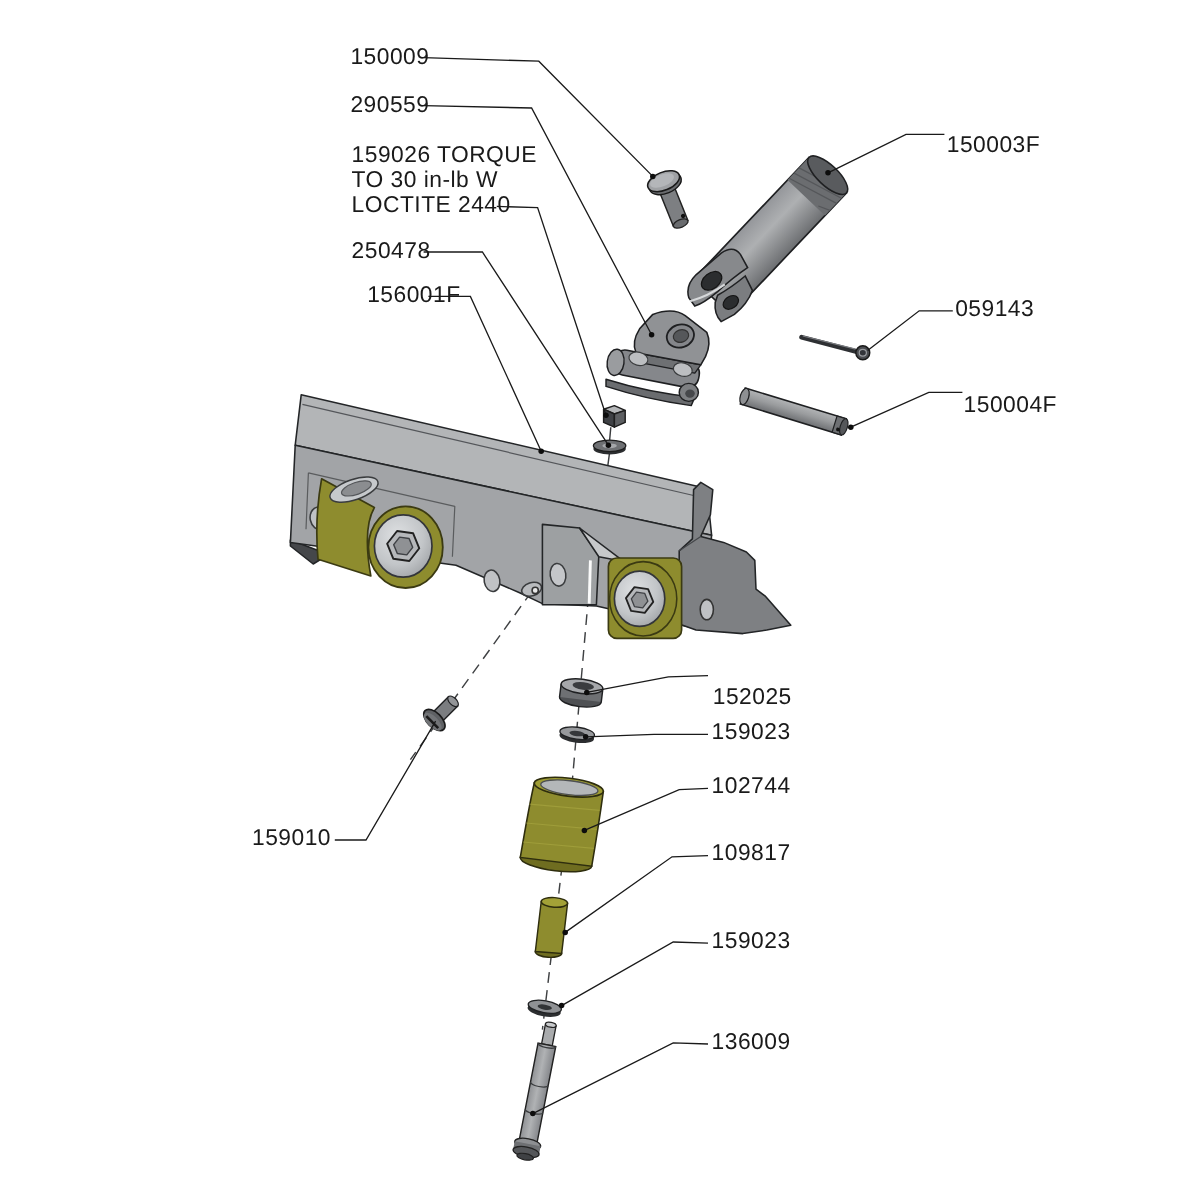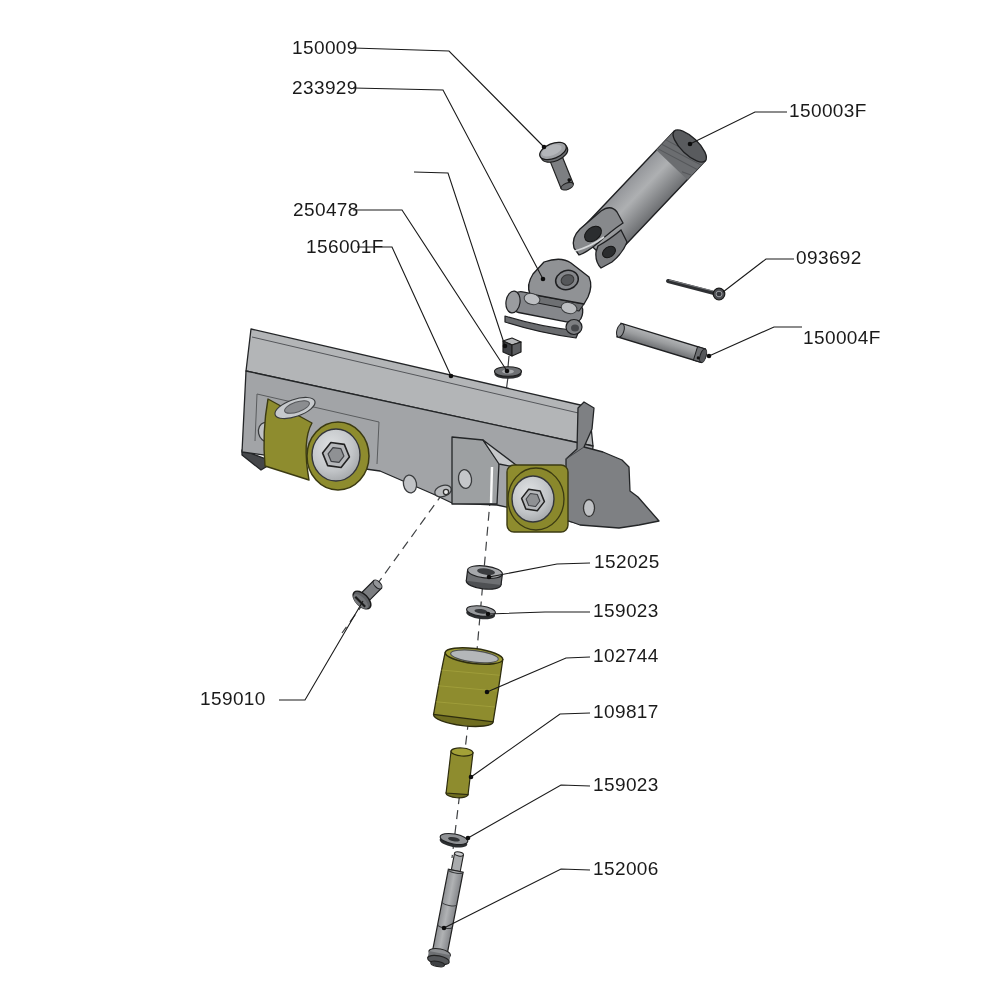--- a/index.html
+++ b/index.html
@@ -231,27 +231,30 @@
     <circle cx="489" cy="577" r="2.3"></circle>
     <circle cx="488" cy="614" r="2.3"></circle>
     <circle cx="487" cy="692" r="2.3"></circle>
     <circle cx="471" cy="777" r="2.3"></circle>
     <circle cx="468" cy="838" r="2.3"></circle>
     <circle cx="444" cy="928" r="2.3"></circle>
   </g>
 </svg>
 
 <div class="lbl" style="left:292px;top:38px">150009</div>
-<div class="lbl" style="left:292px;top:78px">233929</div>
+<div class="lbl" style="left:292px;top:78px">290559</div>
+<div class="lbl" style="left:293px;top:120px">159026 TORQUE
+TO 30 in-lb W
+LOCTITE 2440</div>
 <div class="lbl" style="left:293px;top:200px">250478</div>
 <div class="lbl" style="left:306px;top:237px">156001F</div>
-<div class="lbl" style="left:789px;top:101px">150003F</div>
-<div class="lbl" style="left:796px;top:248px">093692</div>
+<div class="lbl" style="left:789px;top:112px">150003F</div>
+<div class="lbl" style="left:796px;top:248px">059143</div>
 <div class="lbl" style="left:803px;top:328px">150004F</div>
-<div class="lbl" style="left:594px;top:552px">152025</div>
+<div class="lbl" style="left:594px;top:572px">152025</div>
 <div class="lbl" style="left:593px;top:601px">159023</div>
 <div class="lbl" style="left:593px;top:646px">102744</div>
 <div class="lbl" style="left:593px;top:702px">109817</div>
 <div class="lbl" style="left:593px;top:775px">159023</div>
-<div class="lbl" style="left:593px;top:859px">152006</div>
-<div class="lbl" style="left:200px;top:689px">159010</div>
+<div class="lbl" style="left:593px;top:859px">136009</div>
+<div class="lbl" style="left:210px;top:689px">159010</div>
 
 </div>
 
 </body></html>

